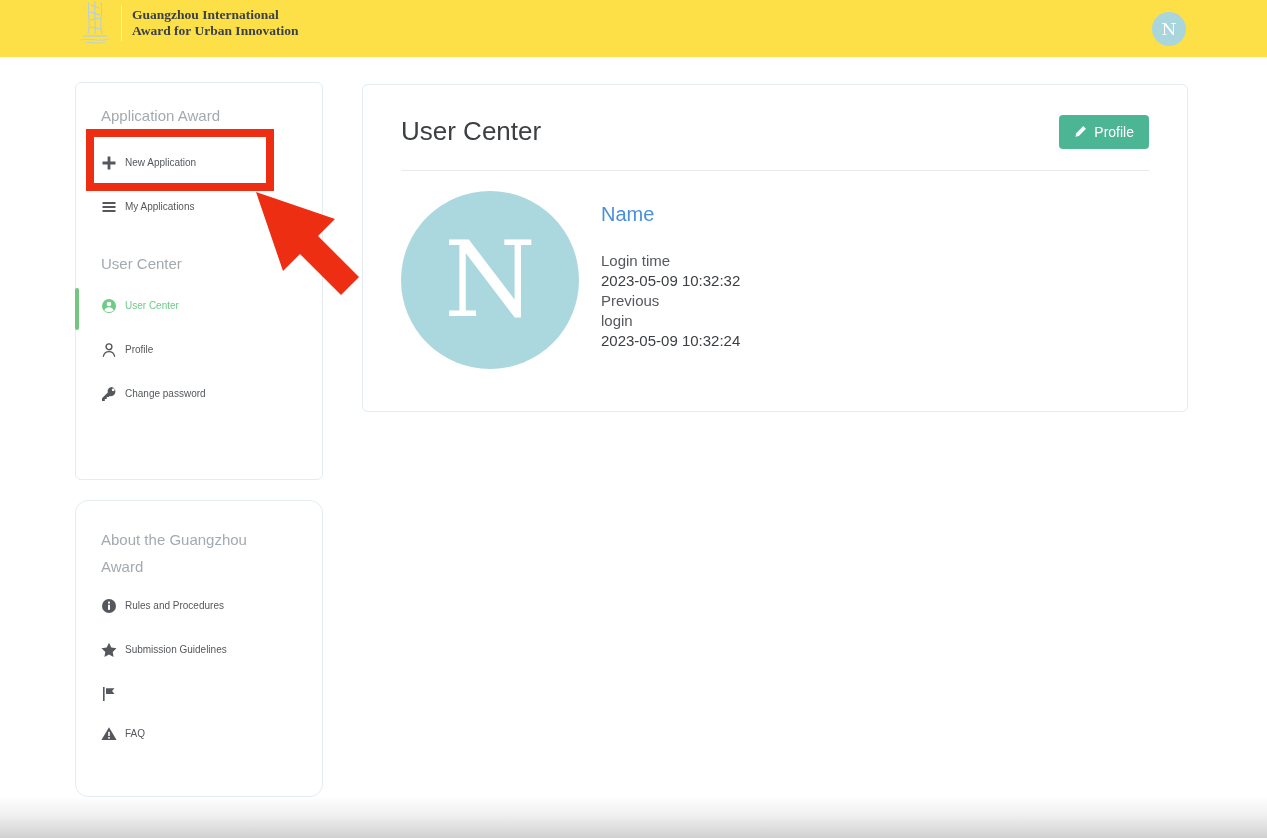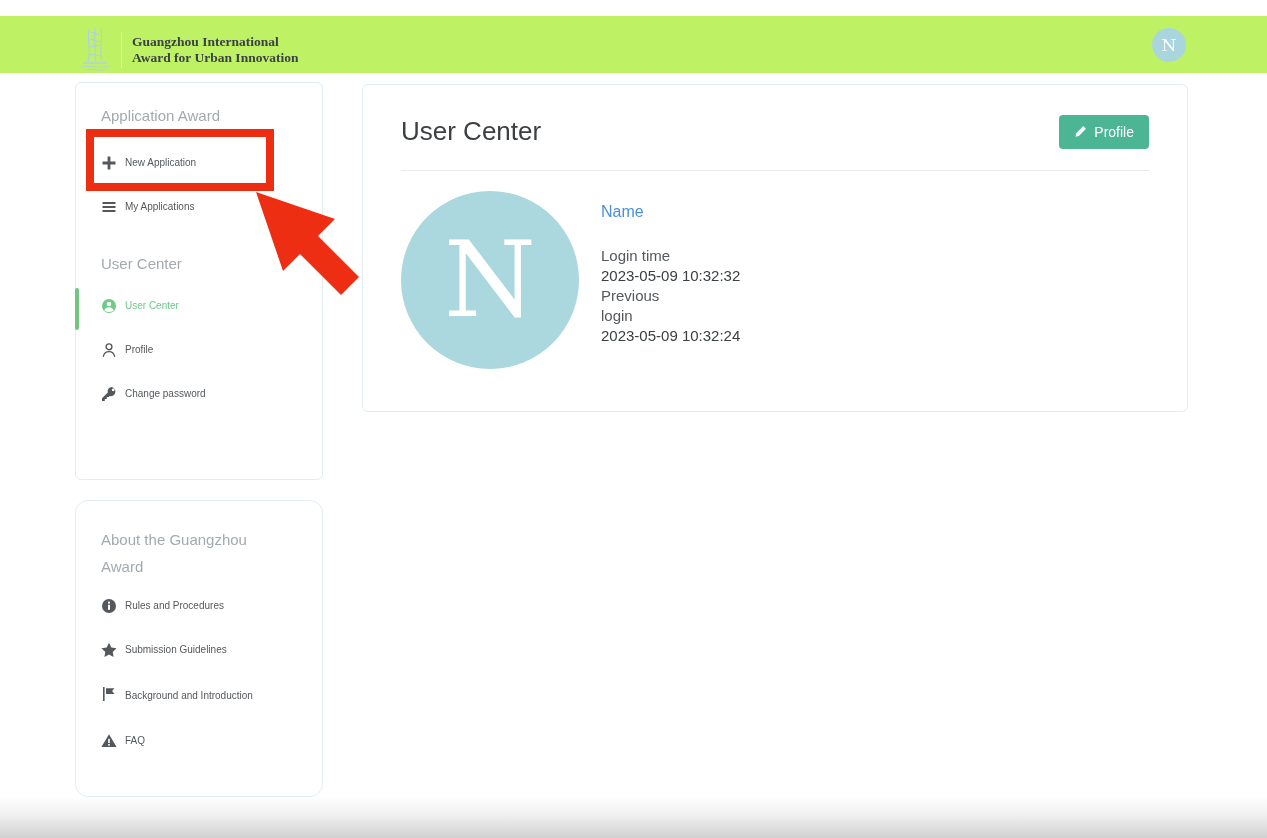--- a/index.html
+++ b/index.html
@@ -1,20 +1,20 @@
 <!DOCTYPE html>
 <html><head>
 <meta charset="utf-8">
 <style>
   * { margin:0; padding:0; box-sizing:border-box; }
   html,body { width:1267px; height:838px; }
   body { font-family:"Liberation Sans", sans-serif; background:#ffffff; position:relative; overflow:hidden; }
 
   
-  .topbar { position:absolute; left:0; top:0; width:1267px; height:57px; background:#bef264; display:flex; align-items:flex-end;margin-top:16px; }
+  .topbar { position:absolute; left:0; top:0; width:1267px; height:57px; background:#fde047; display:flex; align-items:flex-start; }
   .brand { display:flex; align-items:center; margin-left:75px; cursor:pointer; }
   .brand-logo { width:40px; height:46px; margin-right:6px; }
   .brand-divider { width:1px; height:36px; background:rgba(255,255,255,0.55); margin-right:10px; }
   .brand-title { font-family:"Liberation Serif", serif; font-weight:bold; font-size:13.5px; line-height:16px; color:#3a4147; }
   .topbar-avatar { position:absolute; right:81px; top:12px; width:34px; height:34px; border-radius:50%; background:#a9d6dd;
     color:#ffffff; font-family:"DejaVu Serif", serif; font-size:17px; display:flex; align-items:center; justify-content:center; cursor:pointer; }
 
   
   .card { position:absolute; background:#ffffff; border:1px solid #e3ecf3; border-radius:6px; }
   .side-card-1 { left:75px; top:82px; width:248px; height:398px; padding:23px 20px 0 25px; }
@@ -40,21 +40,21 @@
   .main-card { left:362px; top:84px; width:826px; height:328px; padding:0 38px; }
   .main-head { height:86px; display:flex; align-items:center; justify-content:space-between; border-bottom:1px solid #e9e9e9; padding-top:8px; }
   .main-title { font-size:26px; color:#3c4043; }
   .btn-profile { background:#4cb593; color:#ffffff; font-size:14px; border:none; border-radius:4px; padding:9px 15px; display:flex; align-items:center; gap:7px; cursor:pointer; font-family:"Liberation Sans", sans-serif; }
   .btn-profile .icn { width:13px; height:13px; color:#ffffff; }
 
   .main-body { display:flex; padding-top:20px; }
   .big-avatar { width:178px; height:178px; border-radius:50%; background:#abd7de; color:#ffffff;
     font-family:"DejaVu Serif", serif; font-size:105px; display:flex; align-items:center; justify-content:center; flex:0 0 178px; }
   .user-info { margin-left:22px; padding-top:12px; flex:1; }
-  .user-name { color:#4a90d9; font-size:16px; cursor:pointer; display:inline-block; }
+  .user-name { color:#4a90d9; font-size:20px; cursor:pointer; display:inline-block; }
   .info-row { display:flex; margin-top:25px; font-size:15px; align-items:flex-start;flex-direction:column; }
   .info-label { color:#55595e; line-height:20px; }
   .info-value { color:#3c4043; line-height:20px; }
   .lbl-login { width:95px; }
   .val-login { width:210px; }
   .lbl-prev { width:84px; }
   .val-prev { flex:1; }
 
   
   .annotation { position:absolute; left:0; top:0; width:1267px; height:838px; pointer-events:none; }
@@ -152,21 +152,20 @@
         <path d="M8 .8l2.3 4.7 5.2.8-3.8 3.6.9 5.1L8 12.6 3.4 15l.9-5.1L.5 6.3l5.2-.8z"></path>
       </svg>
     <span>Submission Guidelines</span>
   </div>
 
   <div class="side-item sc2-item">
     <svg class="icn" viewBox="0 0 16 16" fill="currentColor">
         <rect x="2" y="1" width="1.6" height="14"></rect>
         <path d="M5 2.2h8.5l-2.4 2.9 2.4 2.9H5z"></path>
       </svg>
-    <span class="two-line" style="width:150px;">Background and Introduction</span>
   </div>
 
   <div class="side-item sc2-item">
     <svg class="icn" viewBox="0 0 16 16">
         <path d="M8 1.2 15.6 14H.4z" fill="currentColor"></path>
         <rect x="7.2" y="5.8" width="1.6" height="4.2" fill="#fff"></rect>
         <rect x="7.2" y="11" width="1.6" height="1.7" fill="#fff"></rect>
       </svg>
     <span>FAQ</span>
   </div>

